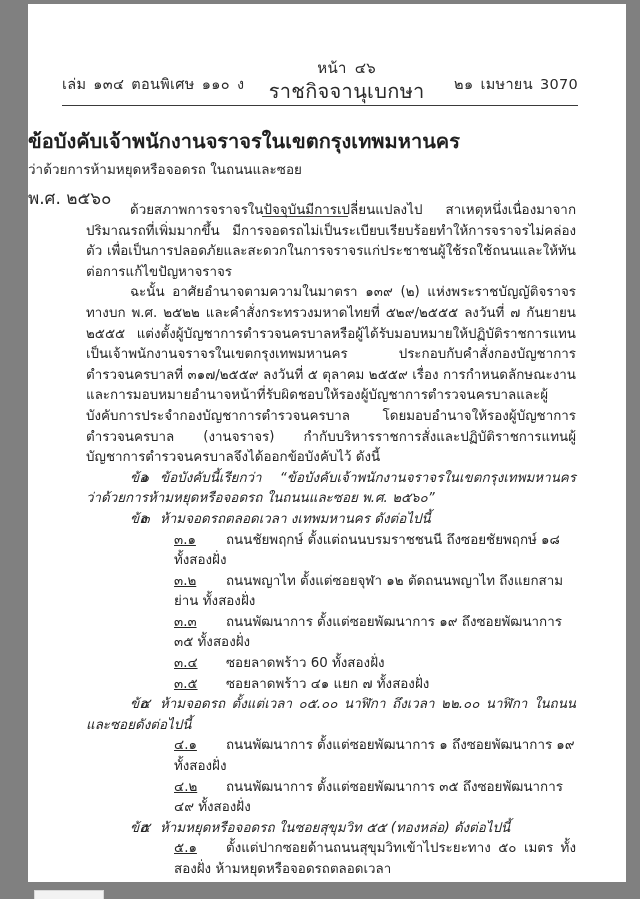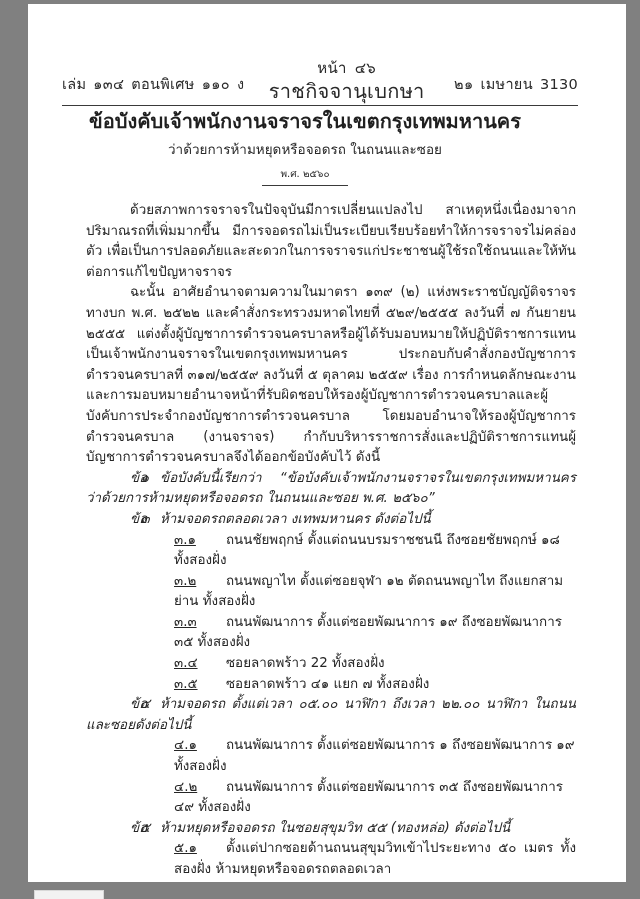--- a/index.html
+++ b/index.html
@@ -107,39 +107,39 @@
     top: 101px;
     width: 516px;
     height: 0;
     border-top: 1.6px solid #3a3a3a;
   }
 
   
   .title-block {
     position: absolute;
     left: 0;
-    top: 104px;
+    top: 124px;
     width: 554px;
-    text-align: center;
+    text-align: left;
   }
   .doc-title {
     font-size: 20px;
     font-weight: bold;
     line-height: 1.35;
     color: #1f1f1f;
     margin: 0;
   }
   .doc-subtitle {
     font-size: 13.5px;
     line-height: 1.5;
     margin: 4px 0 0 0;
     color: #2a2a2a;
   }
   .doc-year {
-    font-size: 10px;
+    font-size: 17px;
     line-height: 1.5;
     margin: 7px 0 0 0;
     color: #2a2a2a;
   }
   .title-rule {
     margin: 4px auto 0 auto;
     width: 86px;
     height: 0;
     border-top: 1.4px solid #3a3a3a;
   }
@@ -219,21 +219,21 @@
           </div>
 
           <div class="masthead-center">
             <span class="page-no">
               <span class="pg-label">หน้า</span><span>๔๖</span>
             </span>
             <span class="gazette">ราชกิจจานุเบกษา</span>
           </div>
 
           <div class="masthead-right">
-            <span>๒๑</span><span>เมษายน</span><span>3130</span>
+            <span>๒๑</span><span>เมษายน</span><span>3070</span>
           </div>
 
         </div>
       </div>
       <div class="masthead-rule"></div>
 
       <div class="title-block">
         <h1 class="doc-title">ข้อบังคับเจ้าพนักงานจราจรในเขตกรุงเทพมหานคร</h1>
         <p class="doc-subtitle">ว่าด้วยการห้ามหยุดหรือจอดรถ  ในถนนและซอย</p>
         <p class="doc-year">พ.ศ. ๒๕๖๐</p>
@@ -256,21 +256,21 @@
         <div class="subitem">
           <span class="subitem-no">๓.๑</span><span class="subitem-text">ถนนชัยพฤกษ์  ตั้งแต่ถนนบรมราชชนนี  ถึงซอยชัยพฤกษ์  ๑๘  ทั้งสองฝั่ง</span>
         </div>
         <div class="subitem">
           <span class="subitem-no">๓.๒</span><span class="subitem-text">ถนนพญาไท  ตั้งแต่ซอยจุฬา  ๑๒  ตัดถนนพญาไท  ถึงแยกสามย่าน  ทั้งสองฝั่ง</span>
         </div>
         <div class="subitem">
           <span class="subitem-no">๓.๓</span><span class="subitem-text">ถนนพัฒนาการ  ตั้งแต่ซอยพัฒนาการ  ๑๙  ถึงซอยพัฒนาการ  ๓๕  ทั้งสองฝั่ง</span>
         </div>
         <div class="subitem">
-          <span class="subitem-no">๓.๔</span><span class="subitem-text">ซอยลาดพร้าว  22  ทั้งสองฝั่ง</span>
+          <span class="subitem-no">๓.๔</span><span class="subitem-text">ซอยลาดพร้าว  60  ทั้งสองฝั่ง</span>
         </div>
         <div class="subitem">
           <span class="subitem-no">๓.๕</span><span class="subitem-text">ซอยลาดพร้าว  ๔๑  แยก  ๗  ทั้งสองฝั่ง</span>
         </div>
 
         <div class="clause">
           <span class="clause-head">ข้อ</span><span class="clause-no">๔</span><span class="clause-body">ห้ามจอดรถ  ตั้งแต่เวลา  ๐๕.๐๐  นาฬิกา  ถึงเวลา  ๒๒.๐๐  นาฬิกา  ในถนนและซอยดังต่อไปนี้</span>
         </div>
         <div class="subitem">
           <span class="subitem-no">๔.๑</span><span class="subitem-text">ถนนพัฒนาการ  ตั้งแต่ซอยพัฒนาการ  ๑  ถึงซอยพัฒนาการ  ๑๙  ทั้งสองฝั่ง</span>

